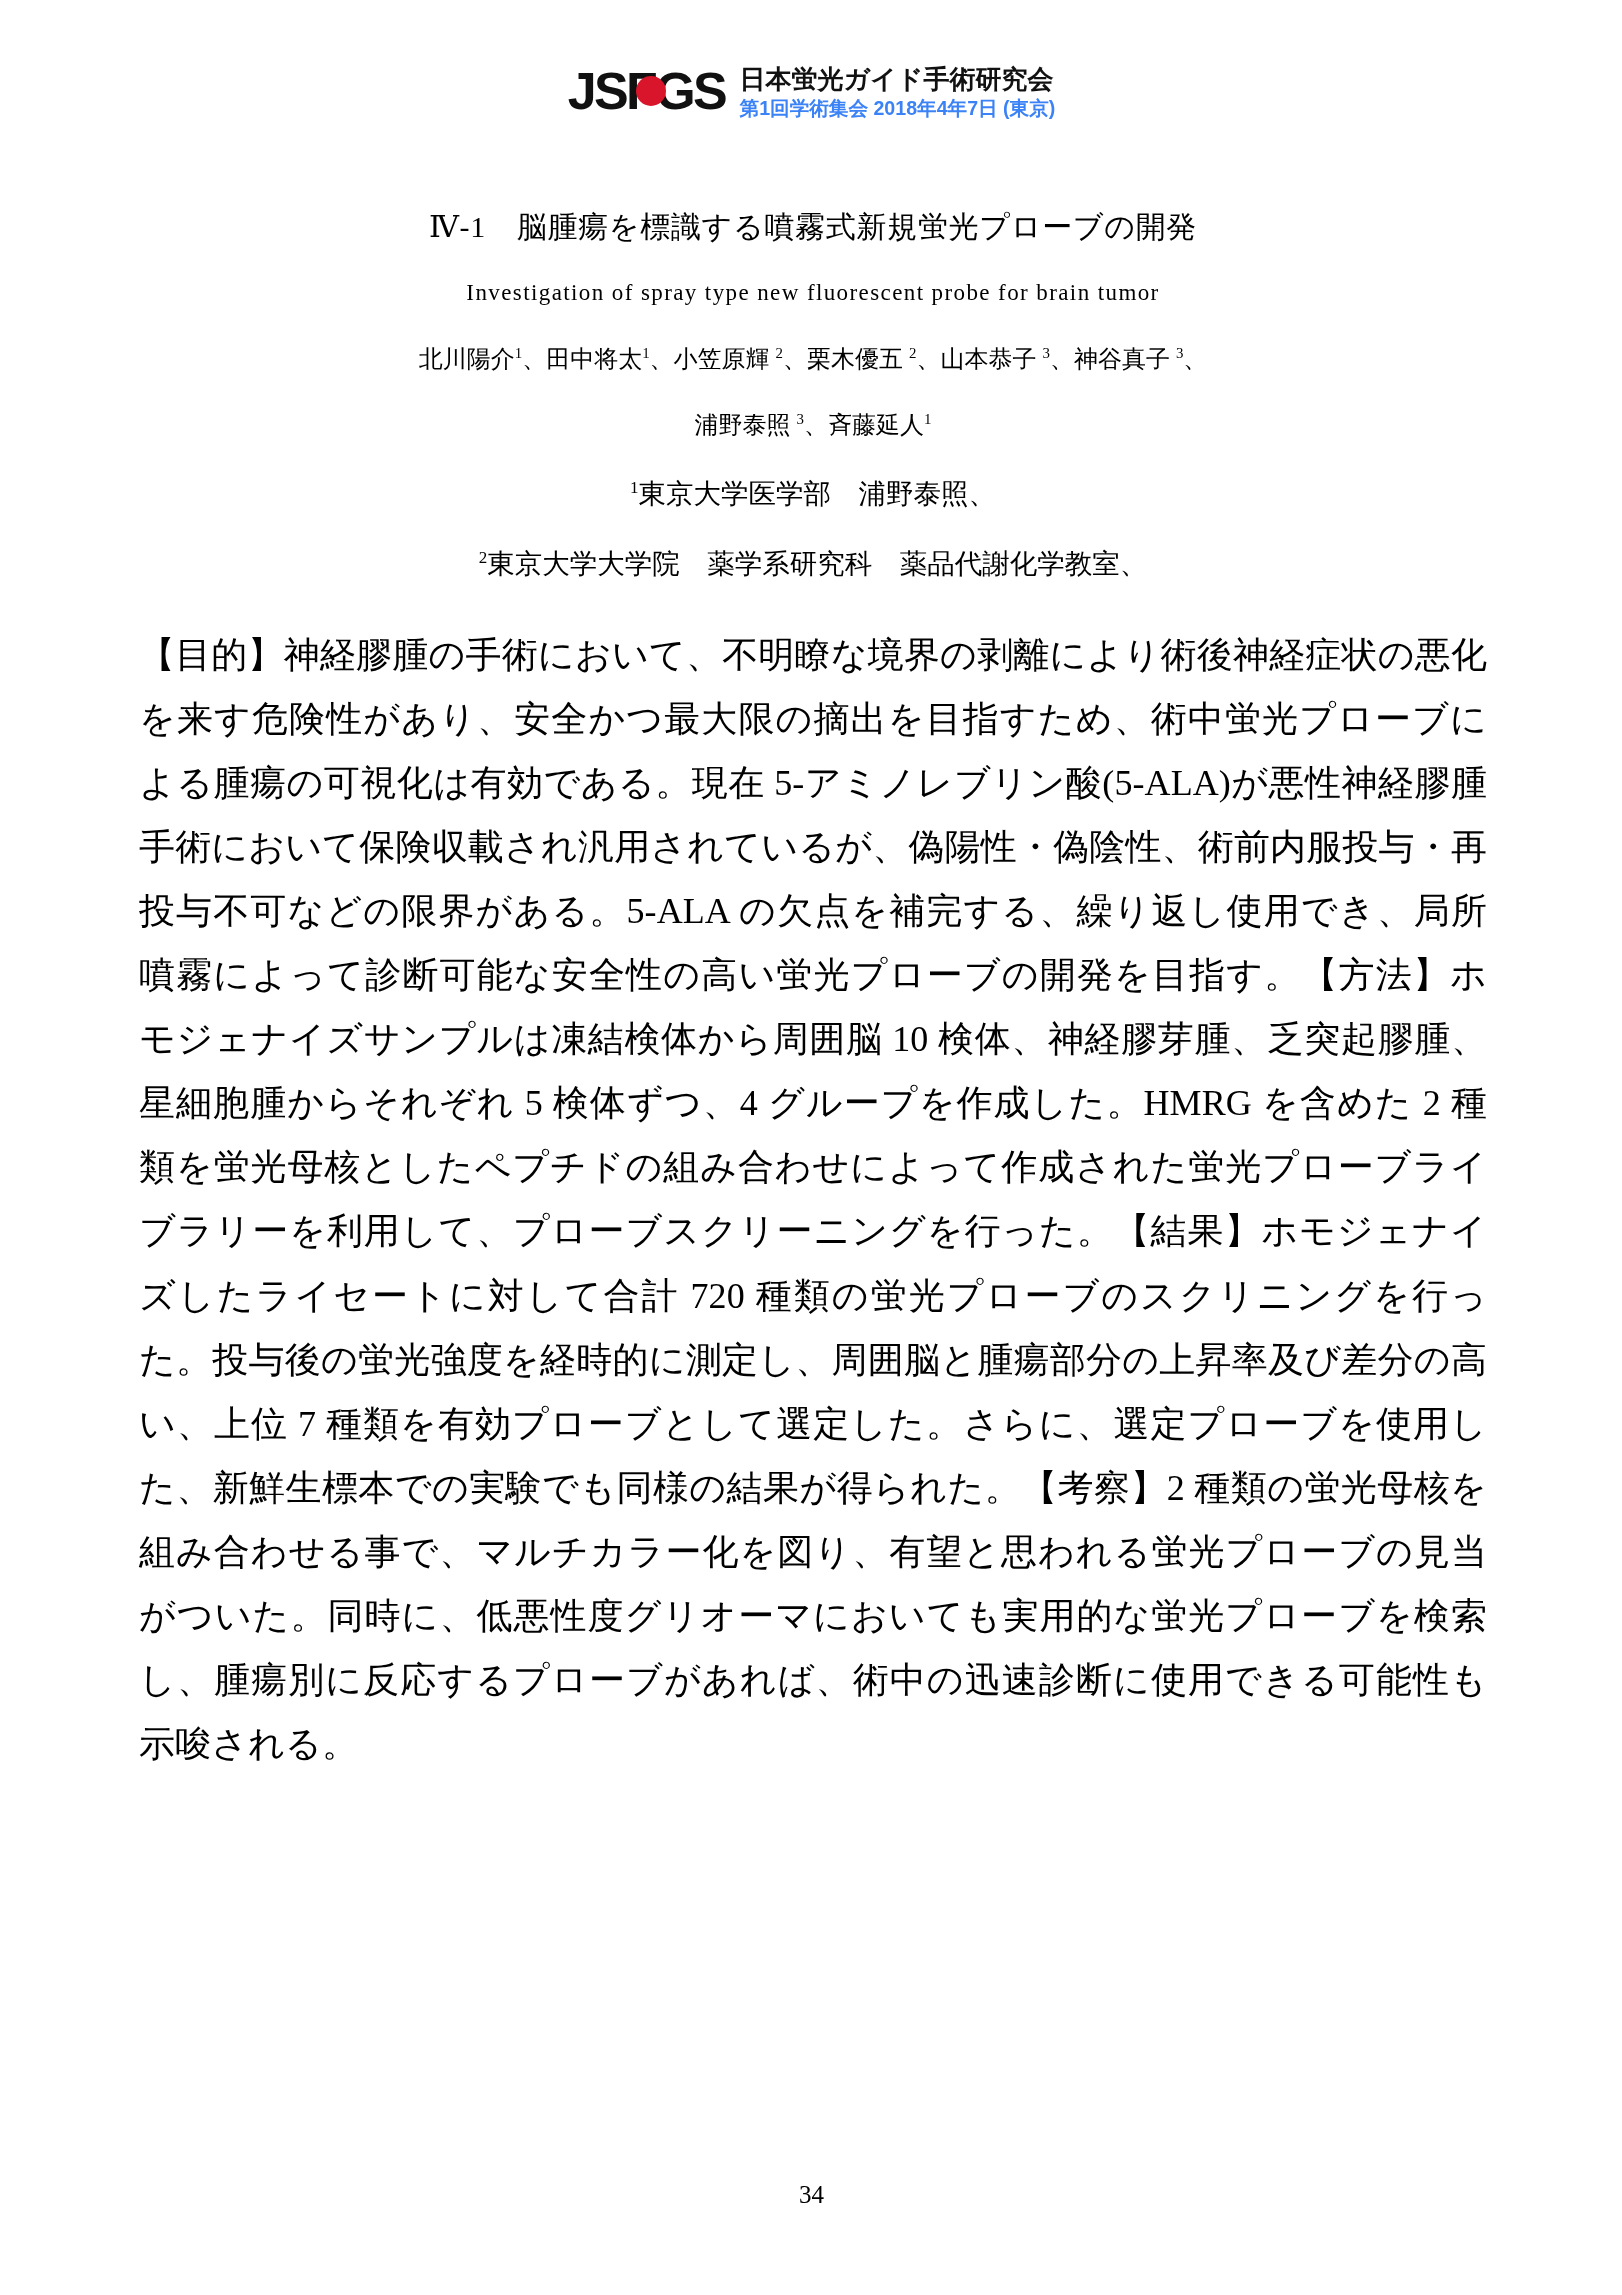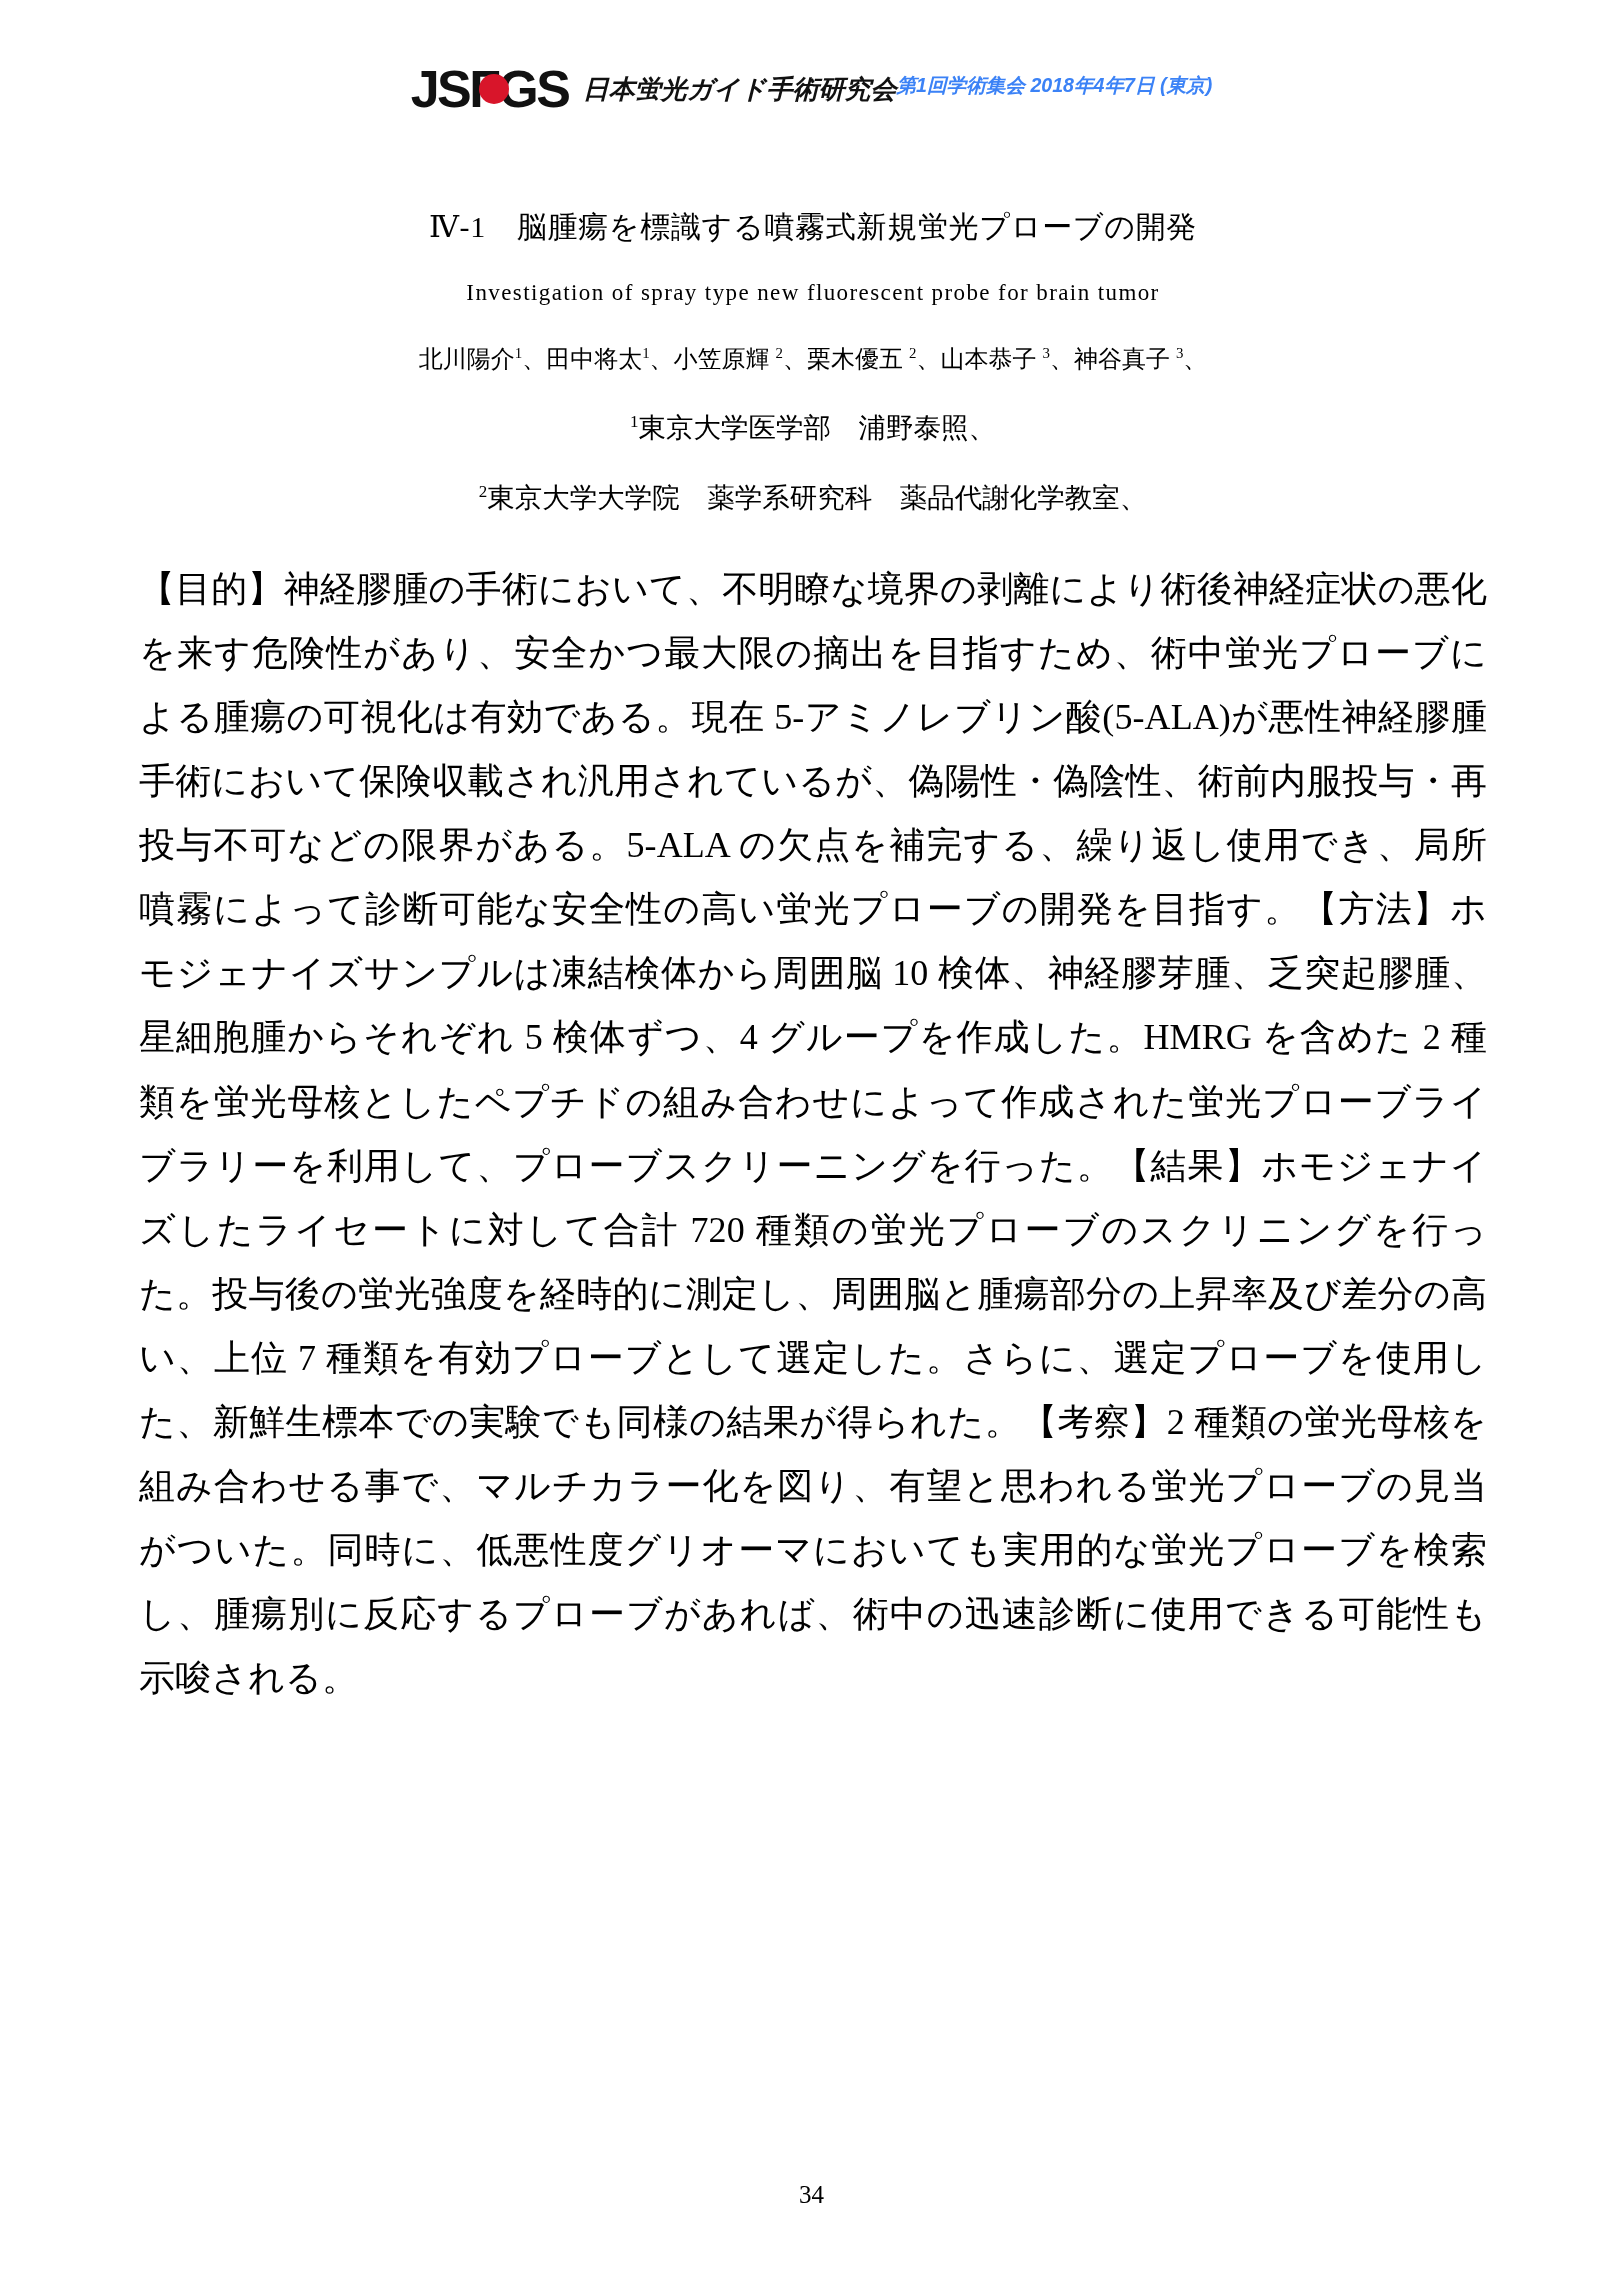--- a/index.html
+++ b/index.html
@@ -49,24 +49,23 @@
     position: absolute;
     width: 30px;
     height: 30px;
     border-radius: 50%;
     background: #d8152a;
     top: 10.5px;
     left: 68px;
   }
   .logo-text {
     display: flex;
-    flex-direction: row;
+    flex-direction: column;
     justify-content: center;
     line-height: 1.25;
-    font-style: italic;
   }
   .logo-line1 {
     font-family: "Liberation Sans", sans-serif;
     font-weight: bold;
     font-size: 26px;
     color: #111111;
     letter-spacing: 0px;
   }
   .logo-line2 {
     font-family: "Liberation Sans", sans-serif;
@@ -158,20 +157,23 @@
   <div class="content">
 
     <div class="title-ja">Ⅳ-1　脳腫瘍を標識する噴霧式新規蛍光プローブの開発</div>
 
     <div class="title-en">Investigation of spray type new fluorescent probe for brain tumor</div>
 
     <div class="authors-line">
       <span><span>北川陽介</span><sup>1</sup></span><span><span>、田中将太</span><sup>1</sup></span><span><span>、小笠原輝 </span><sup>2</sup></span><span><span>、栗木優五 </span><sup>2</sup></span><span><span>、山本恭子 </span><sup>3</sup></span><span><span>、神谷真子 </span><sup>3</sup></span><span>、</span>
     </div>
 
+    <div class="authors-line">
+      <span><span>浦野泰照 </span><sup>3</sup></span><span><span>、斉藤延人</span><sup>1</sup></span>
+    </div>
 
     <div class="affil-line">
       <sup>1</sup><span>東京大学医学部　浦野泰照、</span>
     </div>
 
     <div class="affil-line">
       <sup>2</sup><span>東京大学大学院　薬学系研究科　薬品代謝化学教室、</span>
     </div>
 
 

